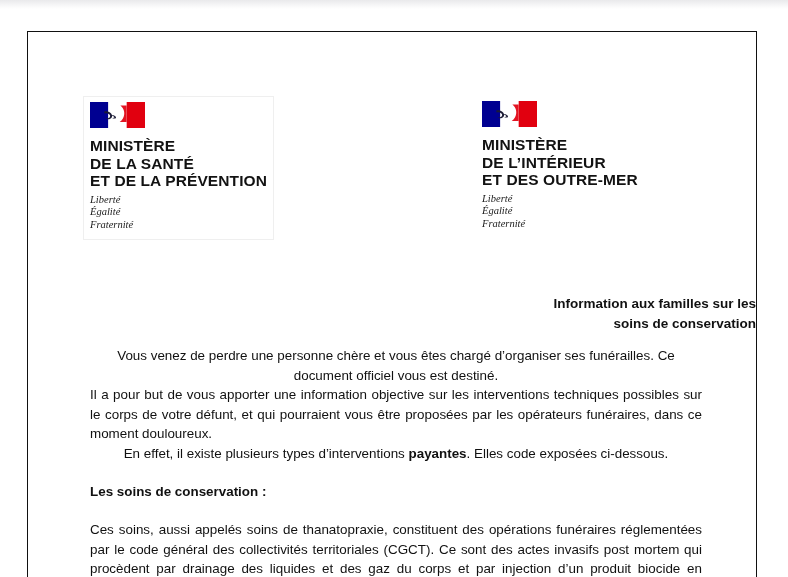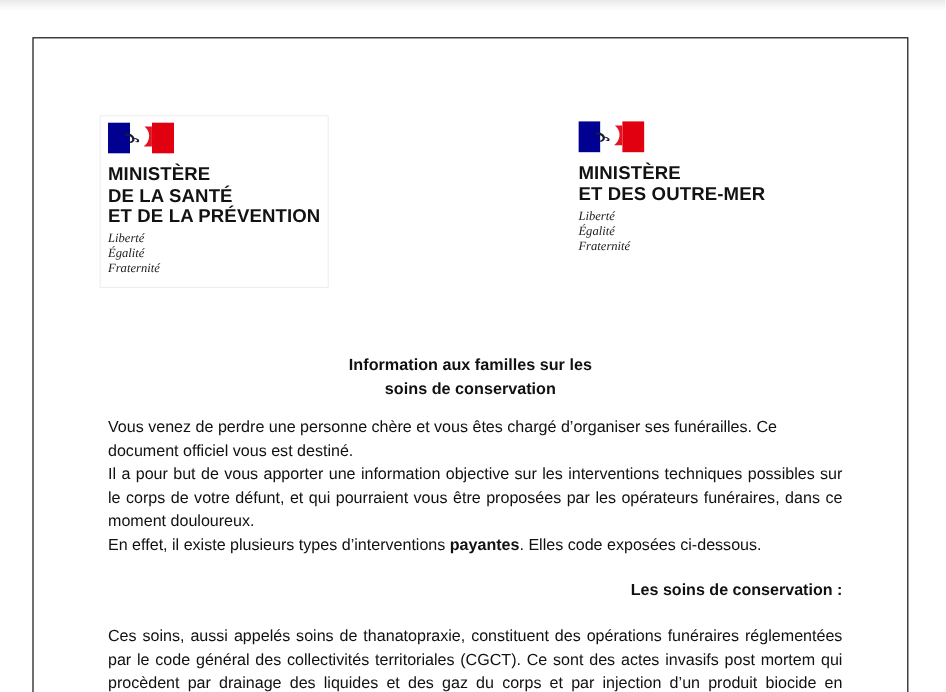--- a/index.html
+++ b/index.html
@@ -77,21 +77,21 @@
     font-size: 10.5px;
     line-height: 12.5px;
     color: #1a1a1a;
   }
   
   .doc-title {
     position: absolute;
     left: 0;
     top: 262px;
     width: 100%;
-    text-align: center;
+    text-align: right;
     font-weight: bold;
     font-size: 13.5px;
     line-height: 19.5px;
     color: #111111;
   }
   .content {
     position: absolute;
     left: 62px;
     top: 314px;
     width: 612px;
@@ -99,28 +99,27 @@
     line-height: 19.6px;
     color: #111111;
   }
   .para {
     margin: 0;
     text-align: justify;
     text-justify: inter-word;
     white-space: pre-wrap;
   }
   .para.lead {
-    text-align: left;
+    text-align: center;
   }
   .section-head {
     margin: 0;
     font-weight: bold;
     font-size: 13.4px;
     line-height: 19.6px;
-    text-align: right;
   }
   .spacer-sm { height: 19px; }
   .spacer-md { height: 18px; }
   b { font-weight: bold; }
 </style>
 </head>
 <body>
 
 <div class="top-gradient"></div>
 
@@ -166,20 +165,21 @@
           <rect x="36.67" y="0" width="18.33" height="26" fill="#e1000f"></rect>
           <g fill="#1b1b35">
             <path d="M14.4 9.3c2.3-0.5 4.6 0.2 6.2 1.6 1.1 1 1.7 2.3 1.5 3.5-0.2 1.2-1.1 2.1-2.3 2.5-1.6 0.5-3.4 0.2-4.8-0.7 1.5 0.4 3.1 0.3 4.2-0.5 0.9-0.6 1.2-1.6 0.8-2.5-0.5-1.1-1.9-1.8-3.4-2-0.8-0.1-1.6 0-2.2 0.2z"></path>
             <path d="M20.6 13.1c1.6-0.3 3.2 0 4.4 0.8 0.6 0.4 1 1 1 1.5 0 0.6-0.5 1-1.2 1.1-0.9 0.2-1.9-0.1-2.6-0.6 0.9 0.1 1.7 0 2-0.4 0.3-0.3 0.1-0.8-0.4-1.1-0.8-0.6-2.1-0.9-3.2-0.8z"></path>
           </g>
           <path d="M27.3 3.2c1.9 1.2 3.3 3.1 4 5.3 0.8 2.5 0.6 5.3-0.6 7.7-0.9 1.9-2.4 3.5-4.1 4.6h6.7c1.4-1.7 2.3-3.8 2.5-6 0.3-2.9-0.6-5.9-2.5-8.2-1-1.2-2.3-2.2-3.6-2.9z" fill="#ffffff"></path>
           <path d="M30.4 3.5c1.8 1.4 3.1 3.4 3.6 5.6 0.6 2.5 0.2 5.2-1.1 7.4-0.8 1.4-1.9 2.6-3.2 3.5h6.9V3.5z" fill="#e1000f" opacity="0.92"></path>
         </svg>
       </span>
       <div class="ministry-name">MINISTÈRE</div>
+      <div class="ministry-name">DE L’INTÉRIEUR</div>
       <div class="ministry-name">ET DES OUTRE-MER</div>
       <div class="devise">
         <div>Liberté</div>
         <div>Égalité</div>
         <div>Fraternité</div>
       </div>
     </div>
 
   </div>
 

